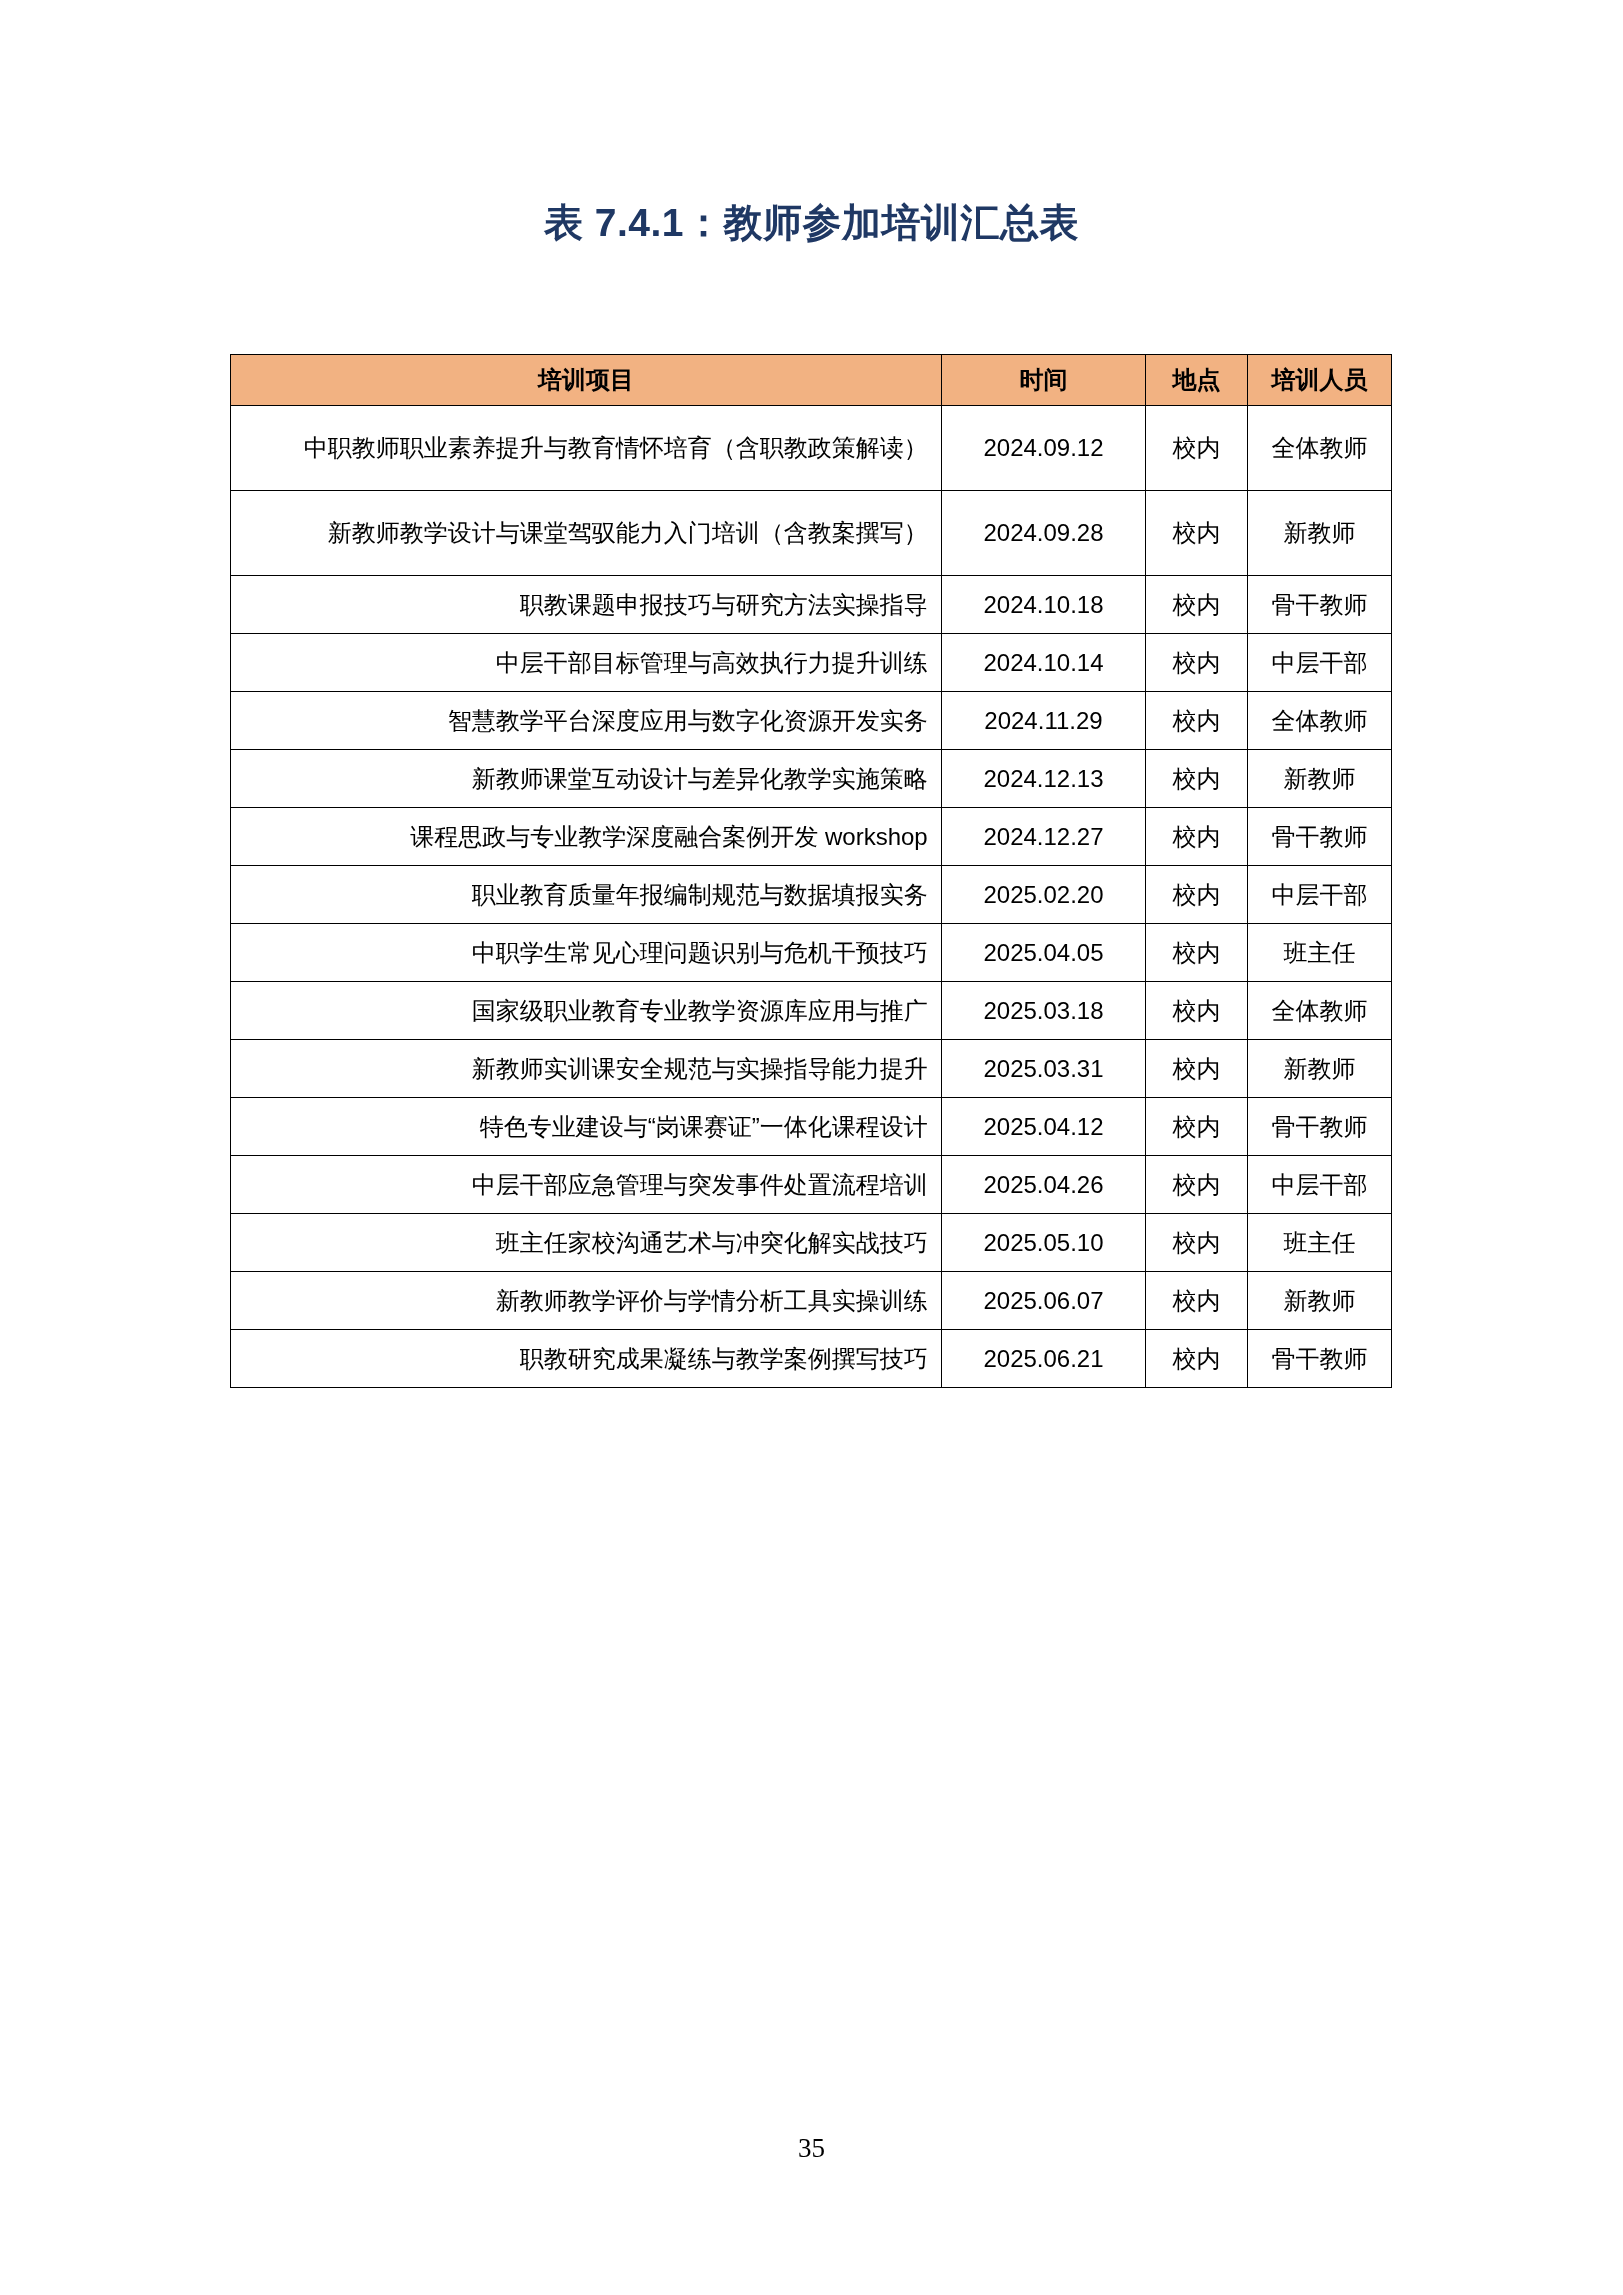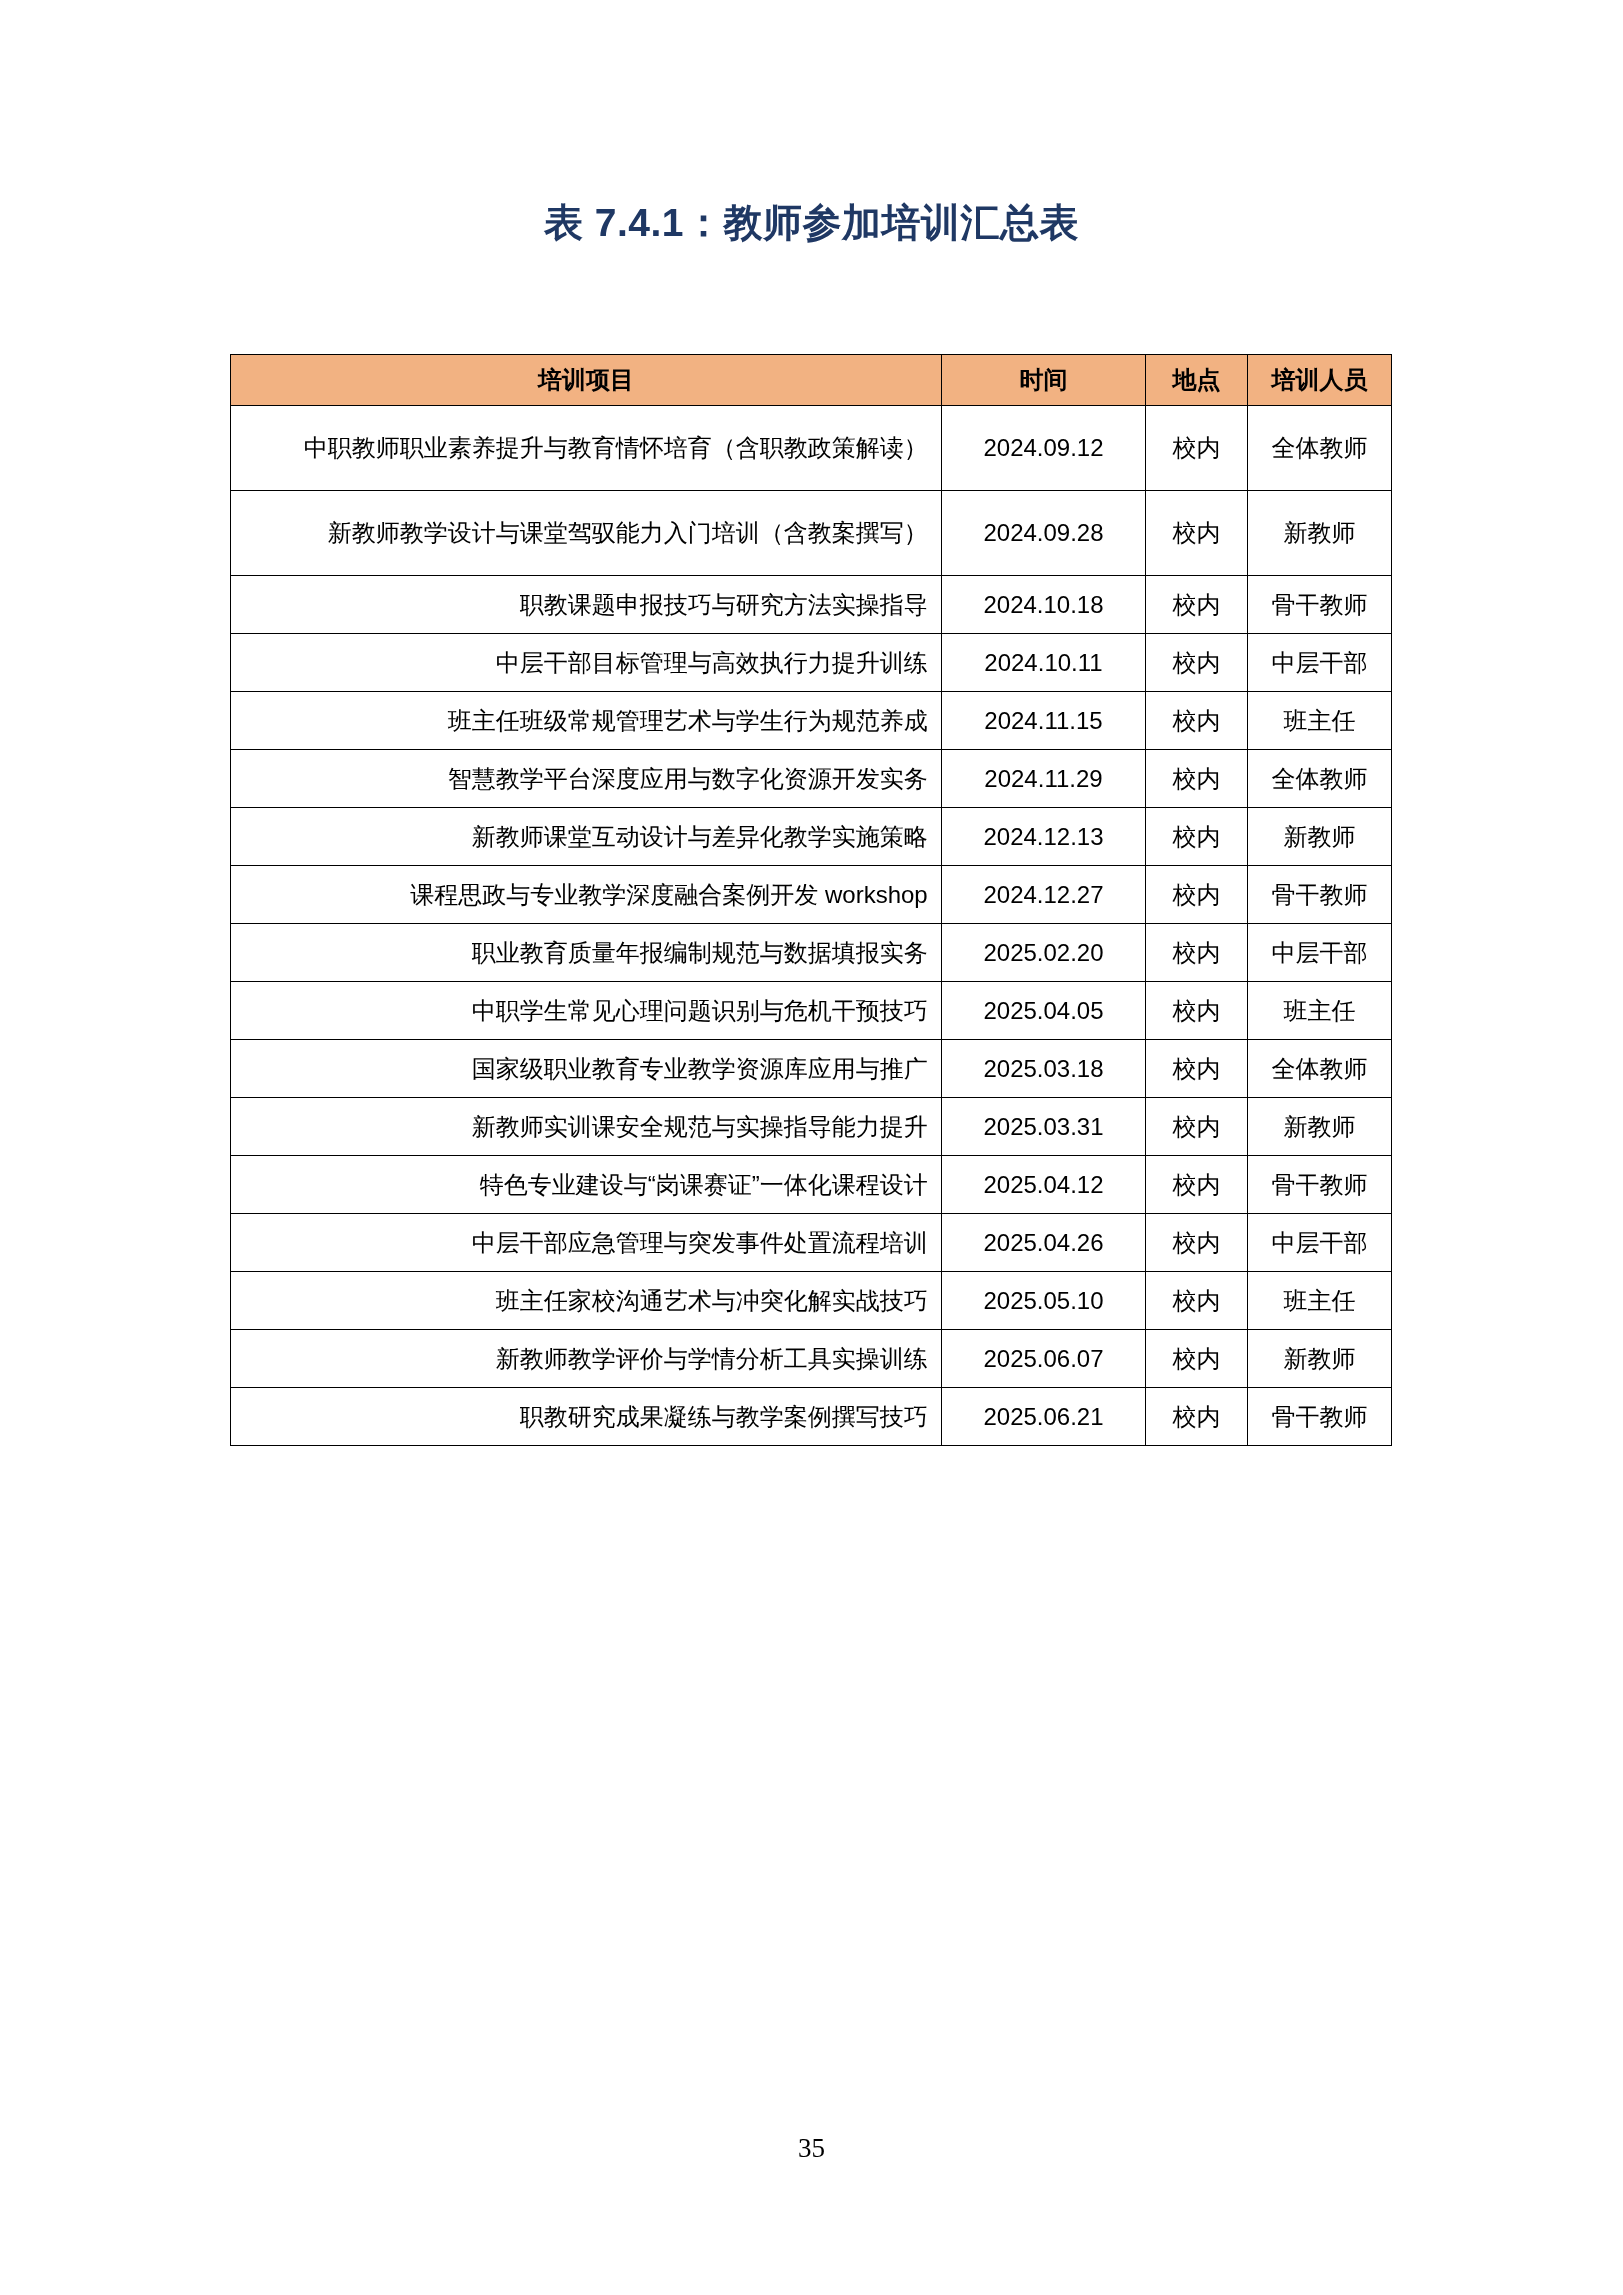--- a/index.html
+++ b/index.html
@@ -145,29 +145,23 @@
             <td class="cell-people">新教师</td>
           </tr>
           <tr>
             <td class="cell-project">职教课题申报技巧与研究方法实操指导</td>
             <td class="cell-time">2024.10.18</td>
             <td class="cell-place">校内</td>
             <td class="cell-people">骨干教师</td>
           </tr>
           <tr>
             <td class="cell-project">中层干部目标管理与高效执行力提升训练</td>
-            <td class="cell-time">2024.10.11</td>
+            <td class="cell-time">2024.10.14</td>
             <td class="cell-place">校内</td>
             <td class="cell-people">中层干部</td>
-          </tr>
-          <tr>
-            <td class="cell-project">班主任班级常规管理艺术与学生行为规范养成</td>
-            <td class="cell-time">2024.11.15</td>
-            <td class="cell-place">校内</td>
-            <td class="cell-people">班主任</td>
           </tr>
           <tr>
             <td class="cell-project">智慧教学平台深度应用与数字化资源开发实务</td>
             <td class="cell-time">2024.11.29</td>
             <td class="cell-place">校内</td>
             <td class="cell-people">全体教师</td>
           </tr>
           <tr>
             <td class="cell-project">新教师课堂互动设计与差异化教学实施策略</td>
             <td class="cell-time">2024.12.13</td>

